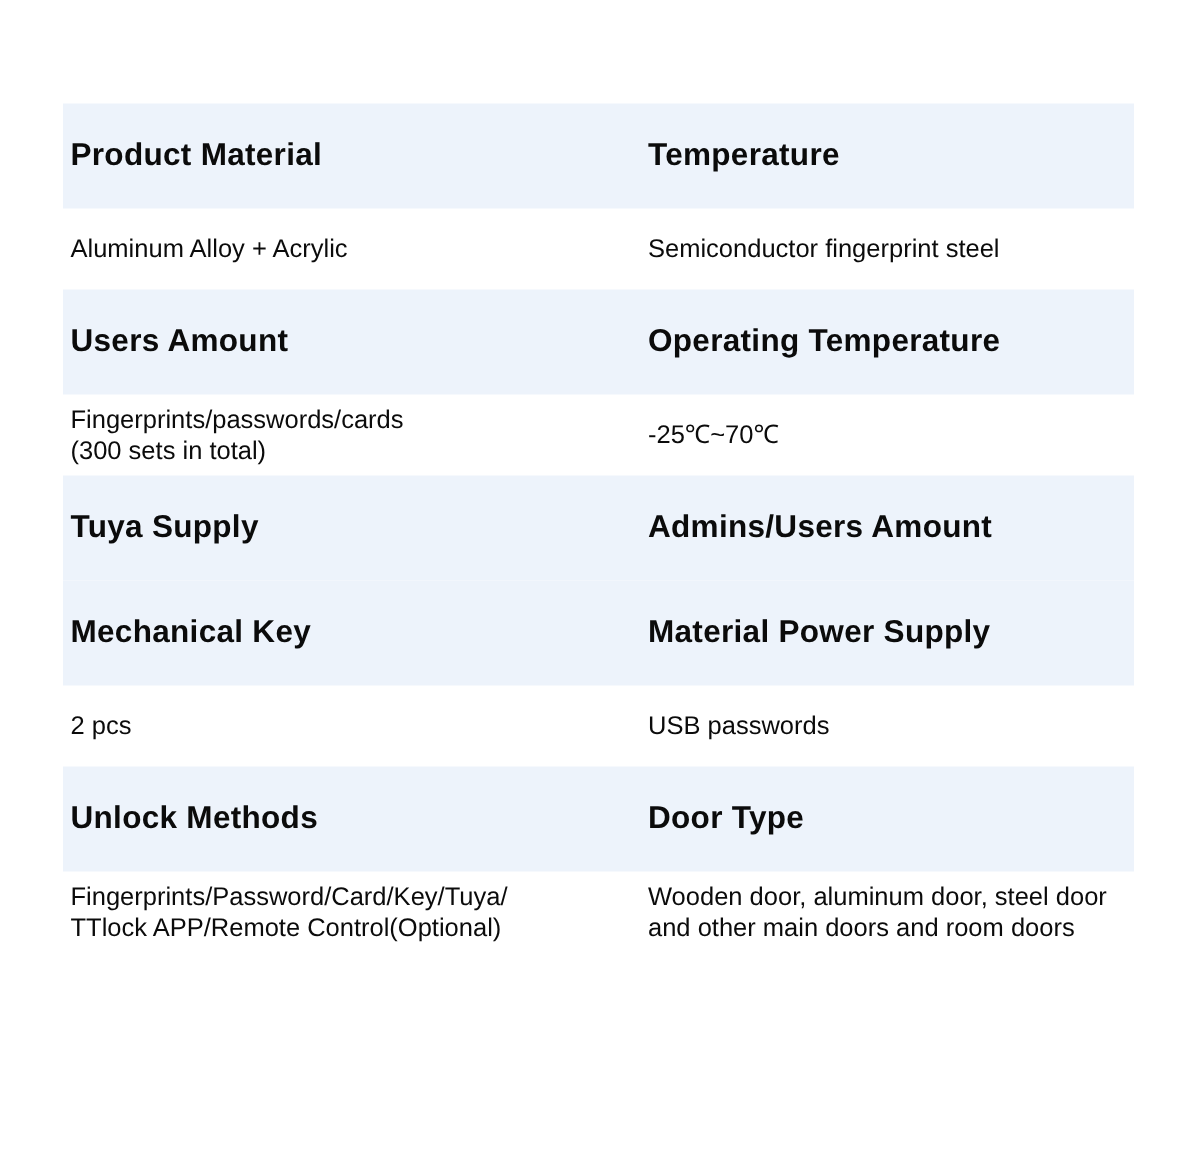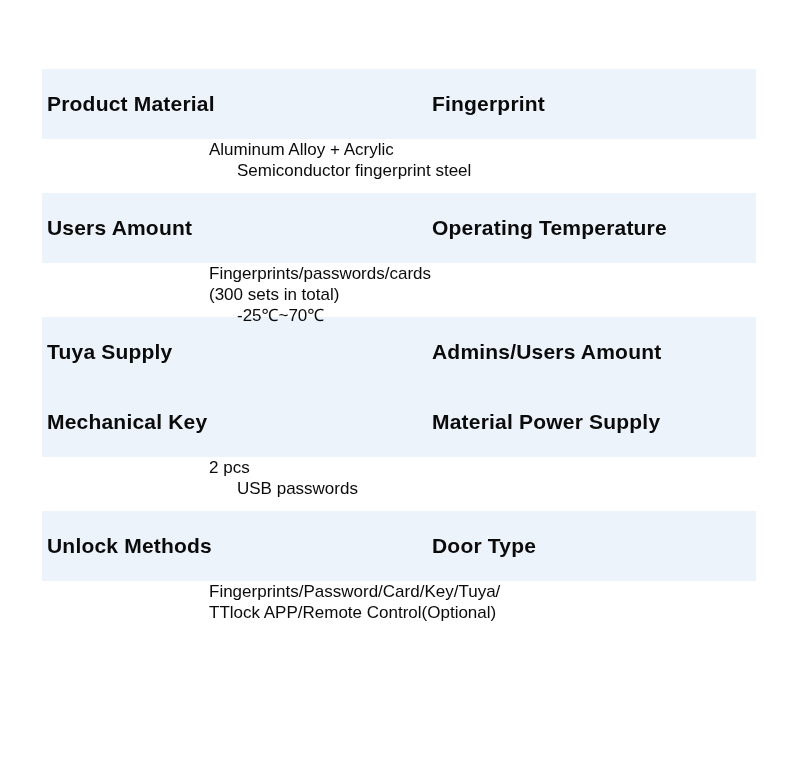--- a/index.html
+++ b/index.html
@@ -29,21 +29,20 @@
   .spec-row{
     display:flex;
     align-items:center;
   }
   .spec-row.header{
     height:70px;
     background:var(--band);
   }
   .spec-row.value{
     height:54px;
-    flex-direction:column;
   }
   .cell{
     box-sizing:border-box;
   }
   .cell.left{
     width:390px;
     padding-left:5px;
   }
   .cell.right{
     width:324px;
@@ -65,21 +64,21 @@
 </head>
 <body>
 
 <div class="spec-table">
 
   <div class="spec-row header">
     <div class="cell left">
       <span class="spec-title">Product Material</span>
     </div>
     <div class="cell right">
-      <span class="spec-title">Fingerprint</span>
+      <span class="spec-title">Temperature</span>
     </div>
   </div>
   <div class="spec-row value">
     <div class="cell left">
       <span class="spec-value">Aluminum Alloy + Acrylic</span>
     </div>
     <div class="cell right">
       <span class="spec-value">Semiconductor fingerprint steel</span>
     </div>
   </div>
@@ -134,15 +133,19 @@
     </div>
     <div class="cell right">
       <span class="spec-title">Door Type</span>
     </div>
   </div>
   <div class="spec-row value">
     <div class="cell left">
       <span class="spec-value">Fingerprints/Password/Card/Key/Tuya/
 TTlock APP/Remote Control(Optional)</span>
     </div>
+    <div class="cell right">
+      <span class="spec-value">Wooden door, aluminum door, steel door
+and other main doors and room doors</span>
+    </div>
   </div>
 
 </div>
 
 </body></html>

